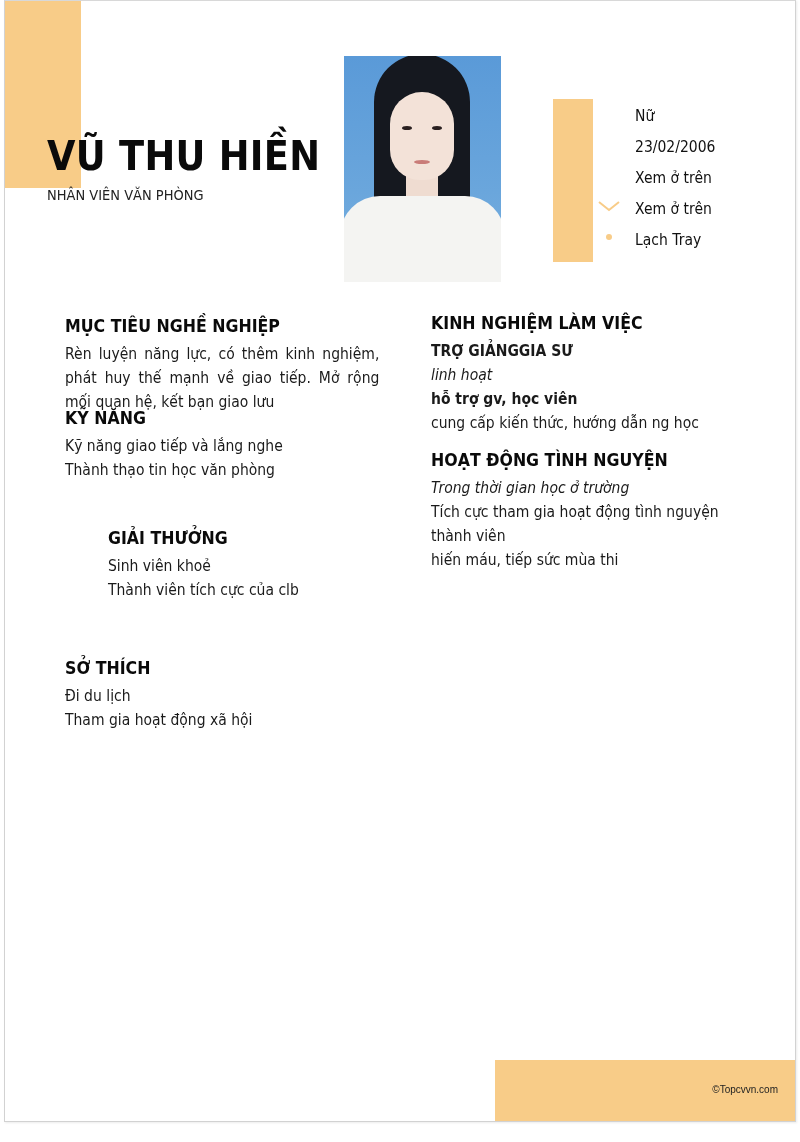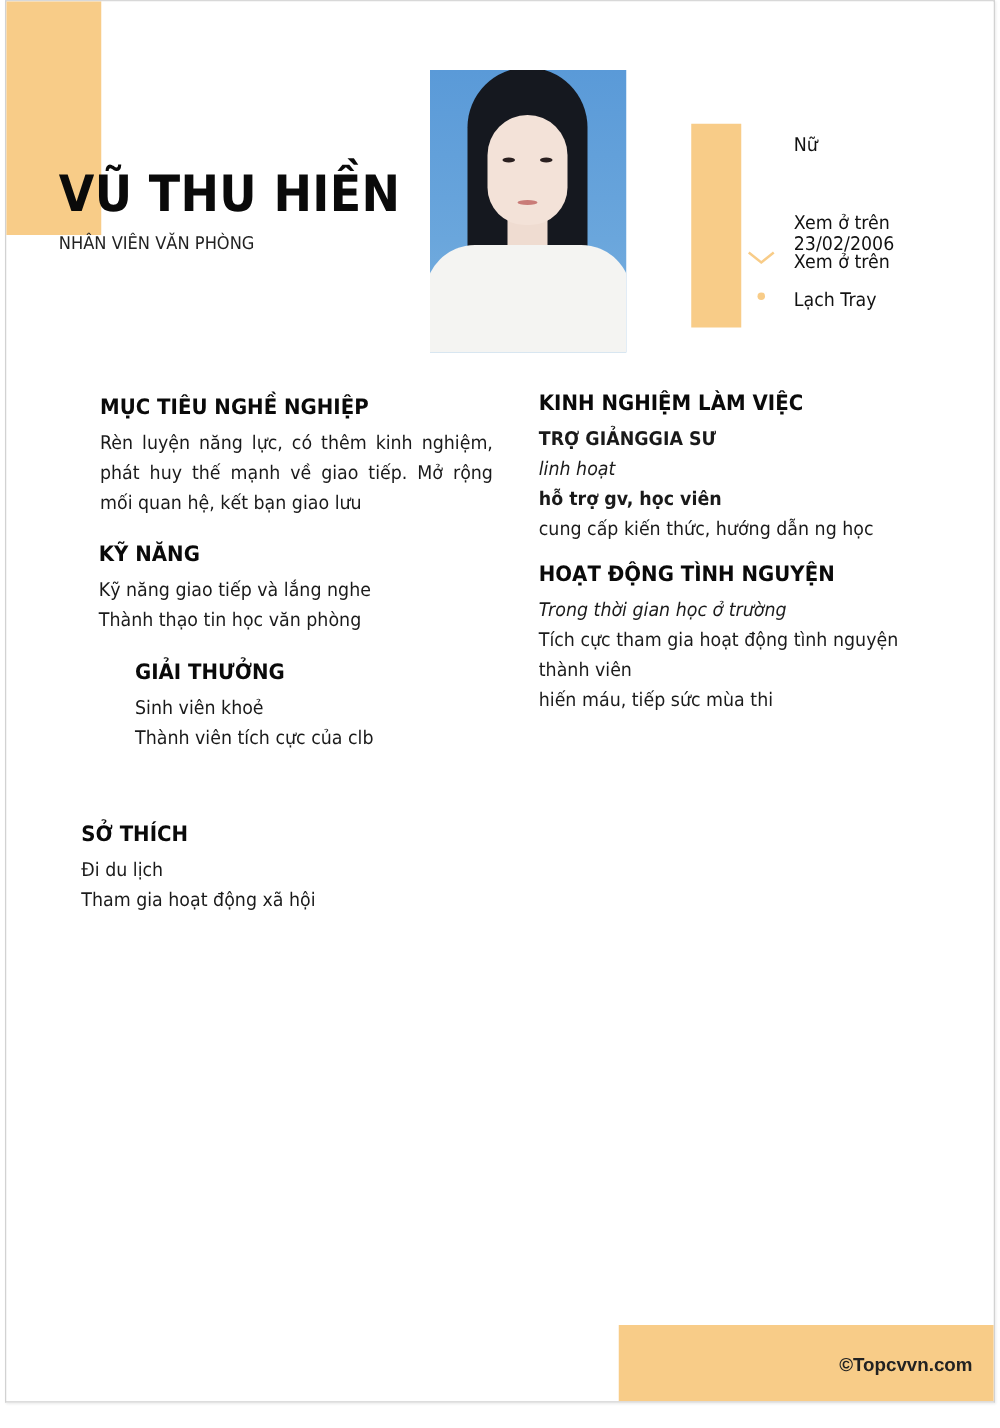--- a/index.html
+++ b/index.html
@@ -1,20 +1,20 @@
 <!DOCTYPE html>
 <html><head>
 <meta charset="utf-8">
 <style>
   html, body { margin:0; padding:0; background:#ffffff; }
   body { width:800px; height:1142px; position:relative; overflow:hidden; font-family:"Liberation Sans", sans-serif; color:#111; }
   .page { position:absolute; left:4px; top:0; width:790px; height:1120px; background:#fff; border:1px solid #d2d2d2; border-top:1px solid #d8d8d8; box-shadow:1px 1px 2px rgba(0,0,0,0.08); overflow:hidden; }
   .accent-top { position:absolute; left:0; top:0; width:76px; height:187px; background:#f8cc88; }
   .accent-bottom { position:absolute; left:490px; top:1059px; width:300px; height:61px; background:#f8cc88; }
-  .footer-text { position:absolute; right:22px; top:1084px; font-size:15px; color:#222; font-family:"Liberation Sans", sans-serif;font-weight:bold; }
+  .footer-text { position:absolute; right:22px; top:1084px; font-size:10px; color:#222; font-family:"Liberation Sans", sans-serif; }
   .name { position:absolute; left:47px; top:133px; font-size:40px; font-weight:bold; letter-spacing:0.3px; color:#0a0a0a; font-family:"DejaVu Sans", sans-serif; transform:scaleX(0.92); transform-origin:left; white-space:nowrap; }
   .job-title { position:absolute; left:47px; top:187px; font-size:14px; color:#222; font-family:"DejaVu Sans", sans-serif; transform:scaleX(0.93); transform-origin:left; white-space:nowrap; }
   .photo { position:absolute; left:344px; top:56px; width:157px; height:226px; background:linear-gradient(180deg,#5a9ad8 0%,#6aa6dc 60%,#7bb1e0 100%); overflow:hidden; }
   .photo .hair { position:absolute; left:30px; top:-2px; width:96px; height:175px; background:#15181f; border-radius:48px 48px 20px 20px; }
   .photo .face { position:absolute; left:46px; top:36px; width:64px; height:88px; background:#f3e2d8; border-radius:32px 32px 30px 30px; }
   .photo .neck { position:absolute; left:62px; top:118px; width:32px; height:30px; background:#efdcd1; }
   .photo .shirt { position:absolute; left:-4px; top:140px; width:165px; height:100px; background:#f4f4f2; border-radius:40px 40px 0 0; }
   .photo .eye { position:absolute; top:70px; width:10px; height:4px; background:#2a2020; border-radius:50%; }
   .photo .mouth { position:absolute; left:70px; top:104px; width:16px; height:4px; background:#c97c78; border-radius:50%; }
   .info-bar { position:absolute; left:553px; top:99px; width:40px; height:163px; background:#f8cc88; }
@@ -57,21 +57,21 @@
 <div class="info-row" style="top:100px;">
   <span class="info-icon">
     <svg viewBox="0 0 24 24">
         <circle cx="10" cy="10" r="6" fill="none" stroke="#fff" stroke-width="3"></circle>
         <path d="M10 16v6M7 19h6" stroke="#fff" stroke-width="2.5" fill="none"></path>
         <path d="M14 6l5-4M15 2h4v4" stroke="#fff" stroke-width="2.5" fill="none"></path>
       </svg>
   </span>
   <span class="info-text">Nữ</span>
 </div>
-<div class="info-row" style="top:131px;margin-top:48px;">
+<div class="info-row" style="top:131px;">
   <span class="info-icon">
     <svg viewBox="0 0 24 24">
         <rect x="3" y="4" width="18" height="5" rx="1"></rect>
         <rect x="6" y="1" width="2" height="5"></rect>
         <rect x="16" y="1" width="2" height="5"></rect>
         <path d="M3 10h18v6l-6 6H4a1 1 0 0 1-1-1z"></path>
       </svg>
   </span>
   <span class="info-text">23/02/2006</span>
 </div>
@@ -97,26 +97,26 @@
 <div class="info-row" style="top:224px;justify-content:space-between;">
   <span class="info-icon">
     <svg viewBox="0 0 24 24">
         <path d="M12 1a8 8 0 0 0-8 8c0 6 8 14 8 14s8-8 8-14a8 8 0 0 0-8-8z"></path>
         <circle cx="12" cy="9" r="3" fill="#f8cc88"></circle>
       </svg>
   </span>
   <span class="info-text">Lạch Tray</span>
 </div>
 
-<div class="section" style="left:80px; top:316px;">
+<div class="section" style="left:65px; top:316px;">
   <div class="sec-title">MỤC TIÊU NGHỀ NGHIỆP</div>
   <div class="sec-para" style="width:338px;">Rèn luyện năng lực, có thêm kinh nghiệm, phát huy thế mạnh về giao tiếp. Mở rộng mối quan hệ, kết bạn giao lưu</div>
 </div>
 
-<div class="section" style="left:65px; top:434px;margin-left:14px;">
+<div class="section" style="left:65px; top:408px;">
   <div class="sec-title">KỸ NĂNG</div>
   <div class="sec-line">Kỹ năng giao tiếp và lắng nghe</div>
   <div class="sec-line">Thành thạo tin học văn phòng</div>
 </div>
 
 <div class="section" style="left:65px; top:528px;margin-left:43px;">
   <div class="sec-title">GIẢI THƯỞNG</div>
   <div class="sec-line">Sinh viên khoẻ</div>
   <div class="sec-line">Thành viên tích cực của clb</div>
 </div>

